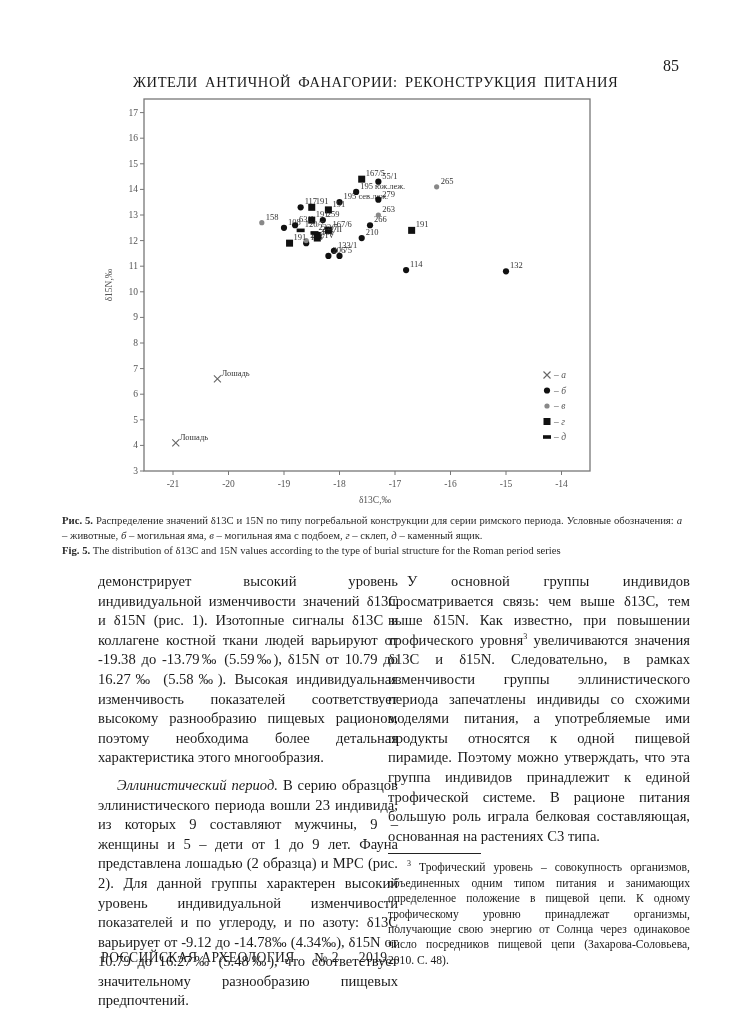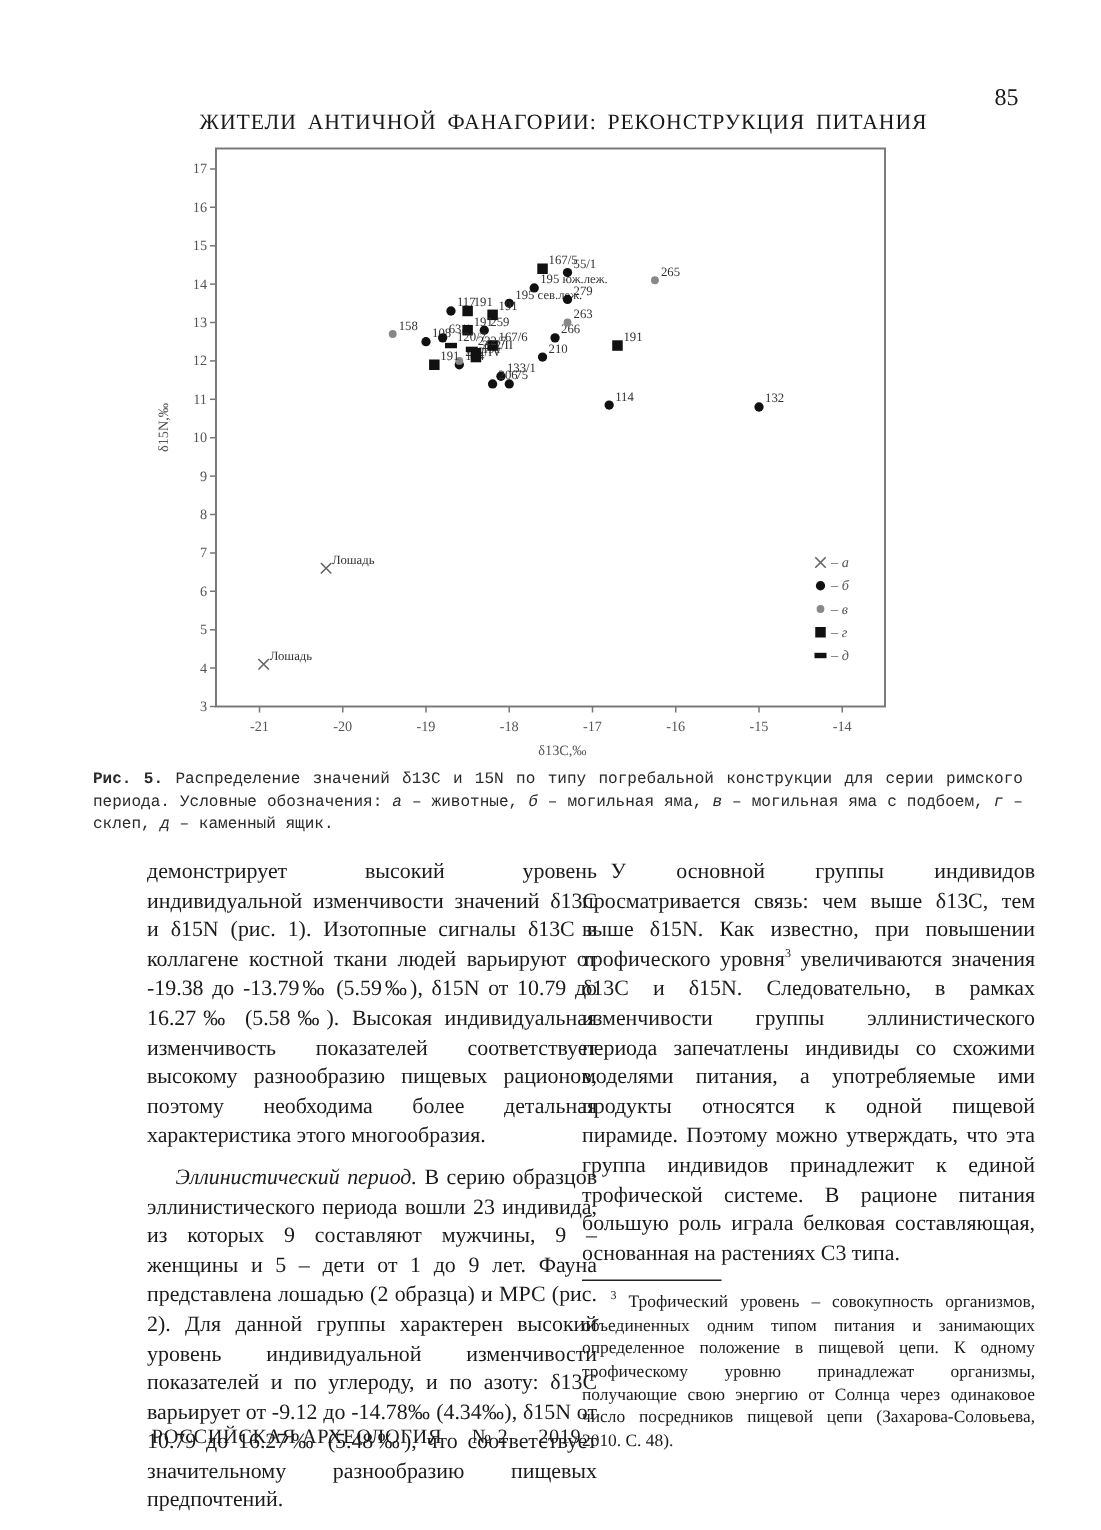--- a/index.html
+++ b/index.html
@@ -3,21 +3,21 @@
 <meta charset="utf-8">
 <style>
   html, body { margin: 0; padding: 0; background: #ffffff; }
   body { width: 734px; height: 1020px; position: relative; overflow: hidden;
          font-family: "Liberation Serif", "DejaVu Serif", serif; color: #1a1a1a; }
   .running-head { position: absolute; top: 74px; left: 133px; width: 548px; font-size: 14.5px;
                   letter-spacing: 0.6px; word-spacing: 3px; }
   .page-num { position: absolute; top: 57px; left: 663px; font-size: 16px; }
   #chart { position: absolute; left: 100px; top: 95px; width: 520px; height: 410px; }
   #chart svg { width: 520px; height: 410px; }
-  .caption { position: absolute; left: 62px; top: 513px; width: 620px; font-family: Liberation Mono, monospace;
+  .caption { position: absolute; left: 62px; top: 513px; width: 620px; font-family: Liberation Serif, serif;
              font-size: 10.7px; line-height: 15px; color: #2a2a2a; text-align: justify; }
   .caption b { font-weight: bold; }
   .col { position: absolute; font-size: 14.6px; line-height: 19.6px; text-align: justify; }
   .col p { margin: 0; }
   .col-left { left: 61px; top: 572px; width: 300px; margin-left: 37px; }
   .col-right { left: 360px; top: 572px; width: 302px; margin-left: 28px; }
   .indent { text-indent: 19px; }
   .para-gap { margin-top: 8px !important; }
   em { font-style: italic; }
   .fn-rule { width: 93px; height: 1px; background: #222; margin: 7px 0 6px 0; }
@@ -157,20 +157,21 @@
       <text x="454" y="314" font-size="9.5" fill="#555" font-style="italic" font-family="Liberation Serif, serif">– в</text>
       <rect x="443.5" y="323" width="7" height="7" fill="#111"></rect>
       <text x="454" y="329.5" font-size="9.5" fill="#555" font-style="italic" font-family="Liberation Serif, serif">– г</text>
       <rect x="443" y="340.2" width="8" height="3.6" fill="#111"></rect>
       <text x="454" y="345" font-size="9.5" fill="#555" font-style="italic" font-family="Liberation Serif, serif">– д</text>
     </svg>
 </div>
 
 <div class="caption">
   <div><b>Рис. 5.</b><span> Распределение значений δ13C и 15N по типу погребальной конструкции для серии римского периода. Условные обозначения: </span><span id="ru-legend"><i>а</i><span> – животные, </span><i>б</i><span> – могильная яма, </span><i>в</i><span> – могильная яма с подбоем, </span><i>г</i><span> – склеп, </span><i>д</i><span> – каменный ящик.</span></span></div>
+  <div><b>Fig. 5.</b><span> The distribution of δ13C and 15N values according to the type of burial structure for the Roman period series</span></div>
 </div>
 
 <div class="col col-left">
   <p>демонстрирует высокий уровень индивидуальной изменчивости значений δ13C и δ15N (рис. 1). Изотопные сигналы δ13C в коллагене костной ткани людей варьируют от -19.38 до -13.79‰ (5.59‰), δ15N от 10.79 до 16.27‰ (5.58‰). Высокая индивидуальная изменчивость показателей соответствует высокому разнообразию пищевых рационов, поэтому необходима более детальная характеристика этого многообразия.</p>
   <p class="indent para-gap"><em>Эллинистический период.</em><span> В серию образцов эллинистического периода вошли 23 индивида, из которых 9 составляют мужчины, 9 – женщины и 5 – дети от 1 до 9 лет. Фауна представлена лошадью (2 образца) и МРС (рис. 2). Для данной группы характерен высокий уровень индивидуальной изменчивости показателей и по углероду, и по азоту: δ13C варьирует от -9.12 до -14.78‰ (4.34‰), δ15N от 10.79 до 16.27‰ (5.48‰), что соответствует значительному разнообразию пищевых предпочтений.</span></p>
 </div>
 
 <div class="col col-right">
   <p class="indent"><span>У основной группы индивидов просматривается связь: чем выше δ13C, тем выше δ15N. Как известно, при повышении трофического уровня</span><sup>3</sup><span> увеличиваются значения δ13C и δ15N. Следовательно, в рамках изменчивости группы эллинистического периода запечатлены индивиды со схожими моделями питания, а употребляемые ими продукты относятся к одной пищевой пирамиде. Поэтому можно утверждать, что эта группа индивидов принадлежит к единой трофической системе. В рационе питания большую роль играла белковая составляющая, основанная на растениях С3 типа.</span></p>
   <div class="fn-rule"></div>

